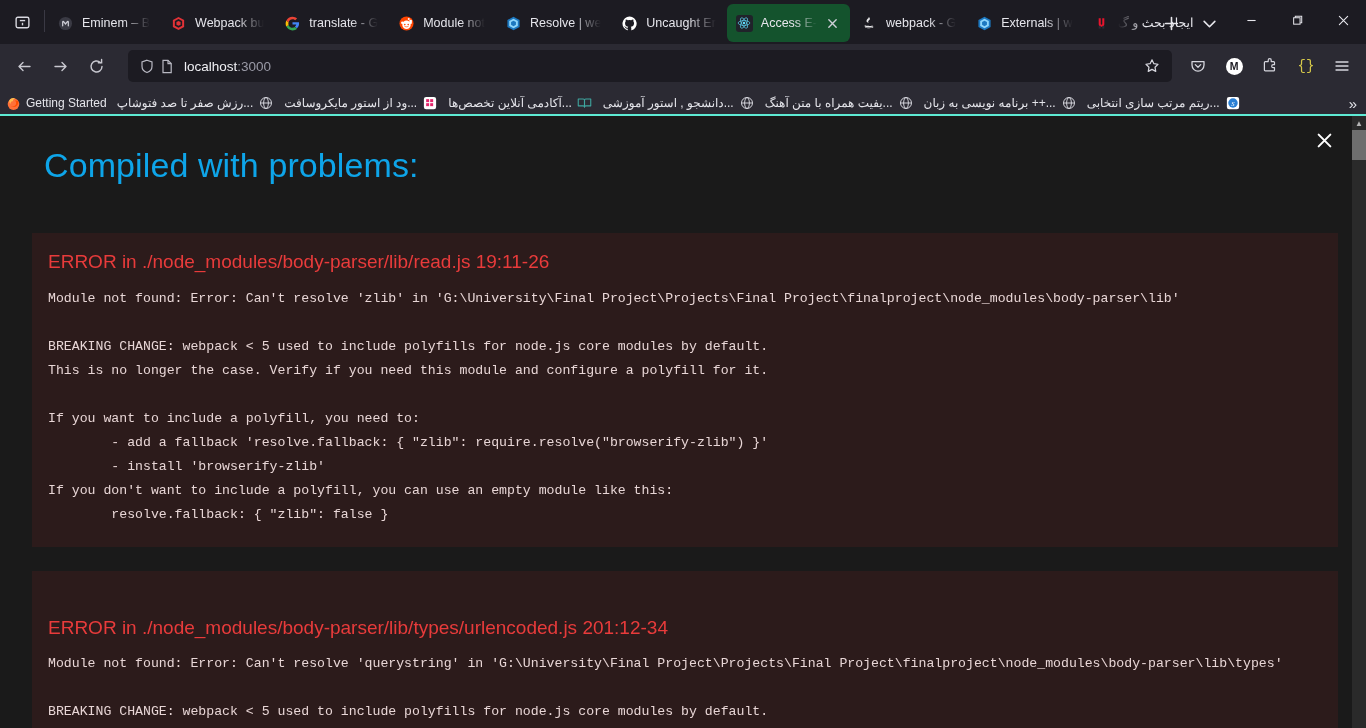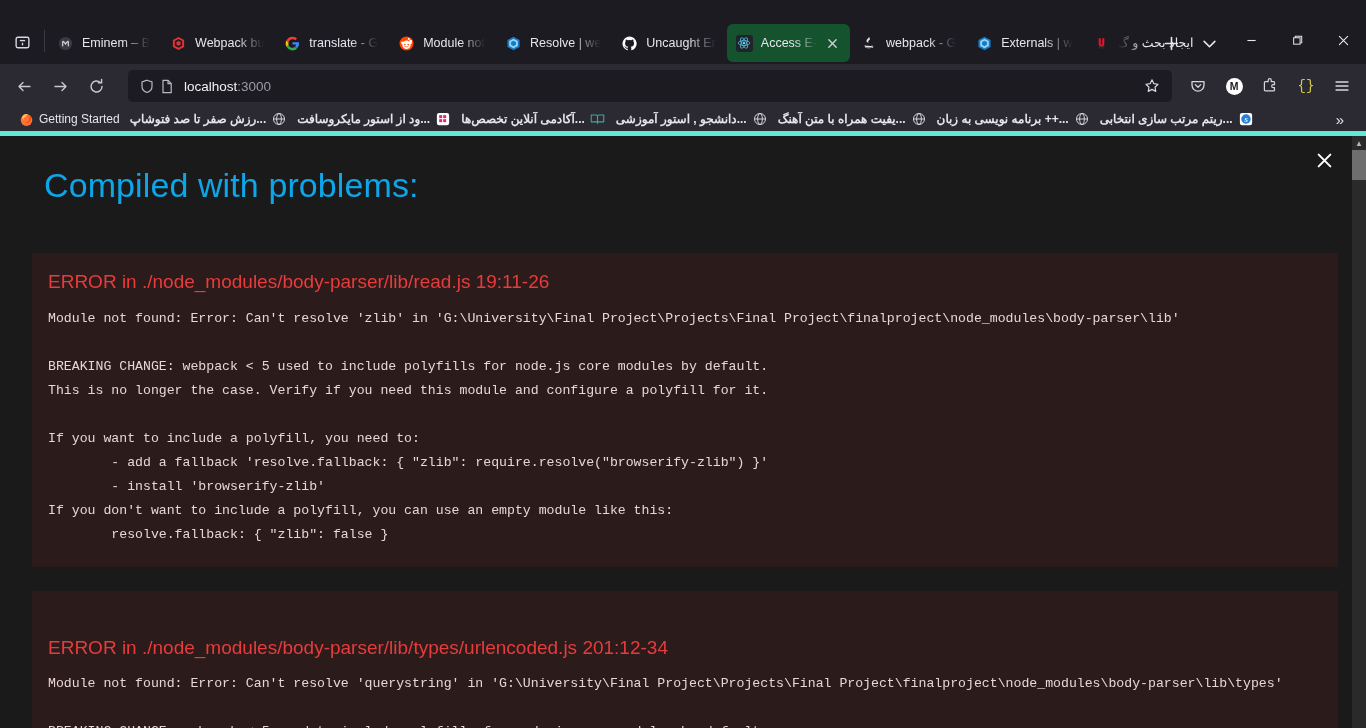--- a/index.html
+++ b/index.html
@@ -11,21 +11,20 @@
   }
 
   
   .tabstrip {
     height: 44px;
     background: #1c1b22;
     display: flex;
     align-items: flex-end;
     padding: 0 0 2px 0;
     position: relative;
-    margin-top: 20px;
   }
   .tb-firstbtn {
     width: 44px; height: 40px;
     display: flex; align-items: center; justify-content: center;
     flex: 0 0 44px;
   }
   .tb-firstbtn svg { width: 17px; height: 17px; }
   .tb-sep {
     width: 1px; height: 22px; background: #3a3944;
     margin: 0 2px 10px 0; flex: 0 0 1px;
@@ -162,43 +161,43 @@
     font-size: 10.5px; font-weight: bold;
     display: flex; align-items: center; justify-content: center;
     font-family: "Liberation Sans", sans-serif;
   }
   .nicon.braces { color: #d7c94a; font-size: 14px; font-family: "Liberation Mono", monospace; }
 
   
   .bookmarks {
     height: 28px;
     background: #2b2a33;
-    display: flex; align-items: flex-start;
-    padding: 0 13px;
-    border-bottom: 5px solid #5eead4;
+    display: flex; align-items: flex-end;
+    padding: 0 0;
+    border-bottom: 2px solid #5eead4;
     overflow: hidden;
   }
   .bm {
     display: flex; align-items: center;
     height: 22px; padding: 0 5px;
     border-radius: 3px;
     flex: 0 0 auto;
     max-width: 170px;
   }
   .bm .bmico {
     width: 16px; height: 16px; flex: 0 0 16px;
     margin-right: 5px;
     display: flex; align-items: center; justify-content: center;
   }
   .bm .bmlabel {
     font-size: 12px; color: #e4e4ea;
     white-space: nowrap; overflow: hidden;
     line-height: 1.25;
   }
-  .bm.rtl { direction: rtl; font-weight: bold; }
+  .bm.rtl { direction: rtl; }
   .bm.rtl .bmico { margin-right: 0; margin-left: 5px; }
   .bm.rtl .bmlabel { direction: rtl; }
   .bm-overflow {
     margin-left: auto;
     width: 26px; height: 22px; flex: 0 0 26px;
     display: flex; align-items: center; justify-content: center;
     color: #e4e4ea; font-size: 15px;
   }
 
   

